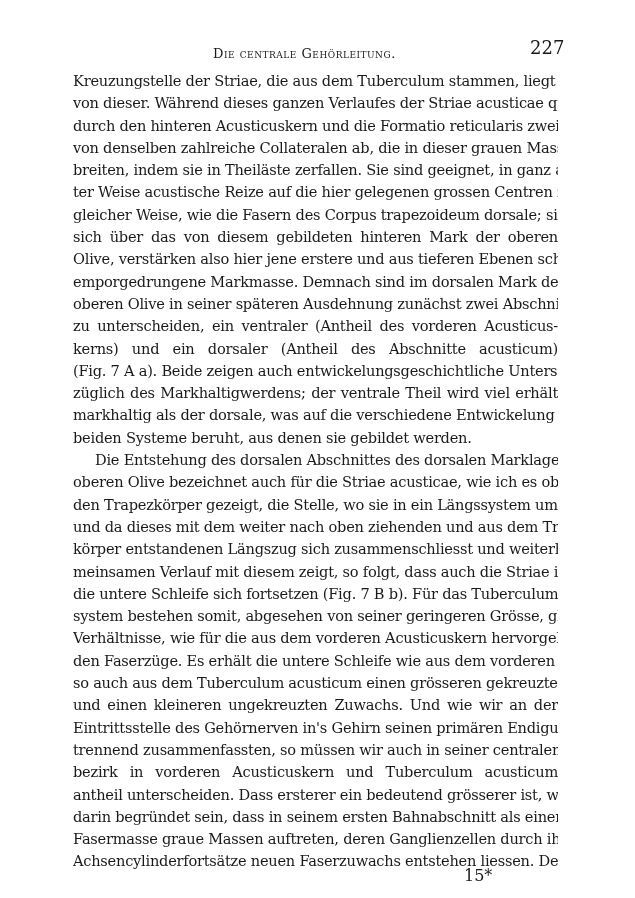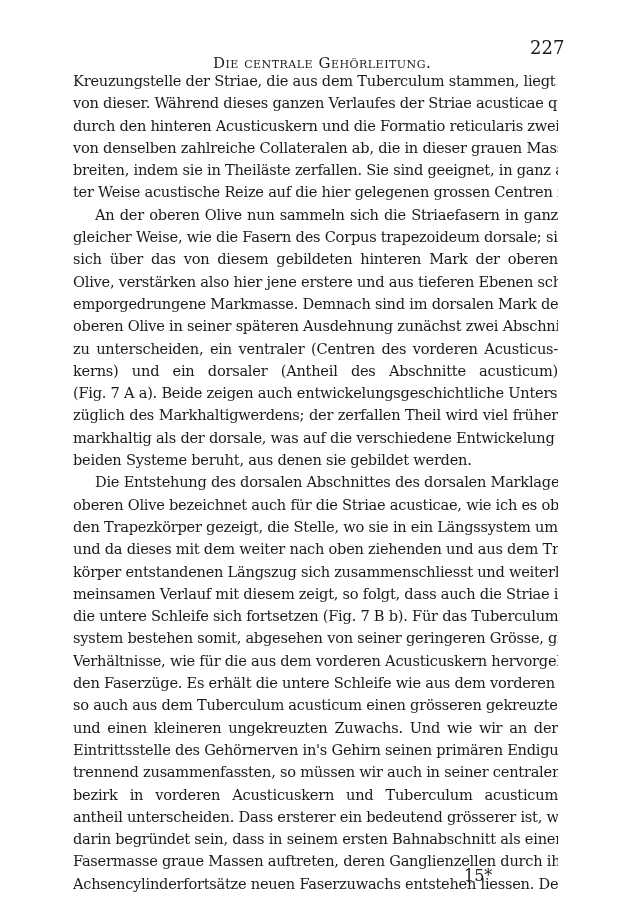--- a/index.html
+++ b/index.html
@@ -1,19 +1,19 @@
 <!DOCTYPE html>
 <html><head>
 <meta charset="utf-8">
 <style>
   html, body { margin: 0; padding: 0; background: #ffffff; }
   body { width: 635px; height: 898px; position: relative; overflow: hidden;
          font-family: "DejaVu Serif", "Liberation Serif", serif; color: #1a1a1a; }
   .header { position: absolute; top: 38px; left: 0; width: 635px; height: 20px; }
-  .running-title { position: absolute; left: 213px; top: 16px; font-size: 15px; letter-spacing: 0.5px;
+  .running-title { position: absolute; left: 213px; top: 8px; font-size: 13px; letter-spacing: 0.5px;
                    font-variant: small-caps; white-space: nowrap; }
   .page-number { position: absolute; left: 530px; top: -1px; font-size: 18px; white-space: nowrap; }
   .body-text { position: absolute; left: 73px; top: 70px; width: 485px; }
   .line { height: 22.3px; line-height: 22.3px; font-size: 14.6px; white-space: nowrap;
           text-align: justify; text-align-last: justify; overflow: hidden; letter-spacing: -0.25px; }
   .line.last { text-align-last: left; }
   .line.indent { padding-left: 22px; }
   .signature { position: absolute; left: 464px; top: 866px; font-size: 16px; }
 </style>
 </head>
@@ -24,30 +24,29 @@
   <span class="page-number">227</span>
 </div>
 
 <div class="body-text" id="body-text">
     <div class="line">Kreuzungstelle der Striae, die aus dem Tuberculum stammen, liegt dorsal</div>
     <div class="line">von dieser.  Während dieses ganzen Verlaufes der Striae acusticae quer</div>
     <div class="line">durch den hinteren Acusticuskern und die Formatio reticularis zweigen sich</div>
     <div class="line">von denselben zahlreiche Collateralen ab, die in dieser grauen Masse sich aus-</div>
     <div class="line">breiten, indem sie in Theiläste zerfallen. Sie sind geeignet, in ganz ausgedehn-</div>
     <div class="line last">ter Weise acustische Reize auf die hier gelegenen grossen Centren zu vermitteln.</div>
-    <div class="line indent">An der oberen Olive nun sammeln sich die Striaefasern in ganz</div>
     <div class="line">gleicher Weise, wie die Fasern des Corpus trapezoideum dorsale; sie legen</div>
     <div class="line">sich über das von diesem gebildeten hinteren Mark der oberen</div>
     <div class="line">Olive, verstärken also hier jene erstere und aus tieferen Ebenen schon</div>
     <div class="line">emporgedrungene Markmasse.  Demnach sind im dorsalen Mark der</div>
     <div class="line">oberen Olive in seiner späteren Ausdehnung zunächst zwei Abschnitte</div>
-    <div class="line">zu unterscheiden, ein ventraler (Centren des vorderen Acusticus-</div>
+    <div class="line">zu unterscheiden, ein ventraler (Antheil des vorderen Acusticus-</div>
     <div class="line">kerns) und ein dorsaler (Antheil des Abschnitte acusticum)</div>
     <div class="line">(Fig. 7 A a).  Beide zeigen auch entwickelungsgeschichtliche Unterschiede be-</div>
-    <div class="line">züglich des Markhaltigwerdens; der zerfallen Theil wird viel früher</div>
+    <div class="line">züglich des Markhaltigwerdens; der ventrale Theil wird viel erhält</div>
     <div class="line">markhaltig als der dorsale, was auf die verschiedene Entwickelung der</div>
     <div class="line last">beiden Systeme beruht, aus denen sie gebildet werden.</div>
     <div class="line indent">Die Entstehung des dorsalen Abschnittes des dorsalen Marklagers der</div>
     <div class="line">oberen Olive bezeichnet auch für die Striae acusticae, wie ich es oben für</div>
     <div class="line">den Trapezkörper gezeigt, die Stelle, wo sie in ein Längssystem umbiegen;</div>
     <div class="line">und da dieses mit dem weiter nach oben ziehenden und aus dem Trapez-</div>
     <div class="line">körper entstandenen Längszug sich zusammenschliesst und weiterhin ge-</div>
     <div class="line">meinsamen Verlauf mit diesem zeigt, so folgt, dass auch die Striae in</div>
     <div class="line">die untere Schleife sich fortsetzen (Fig. 7 B b).  Für das Tuberculum-</div>
     <div class="line">system bestehen somit, abgesehen von seiner geringeren Grösse, gleiche</div>

